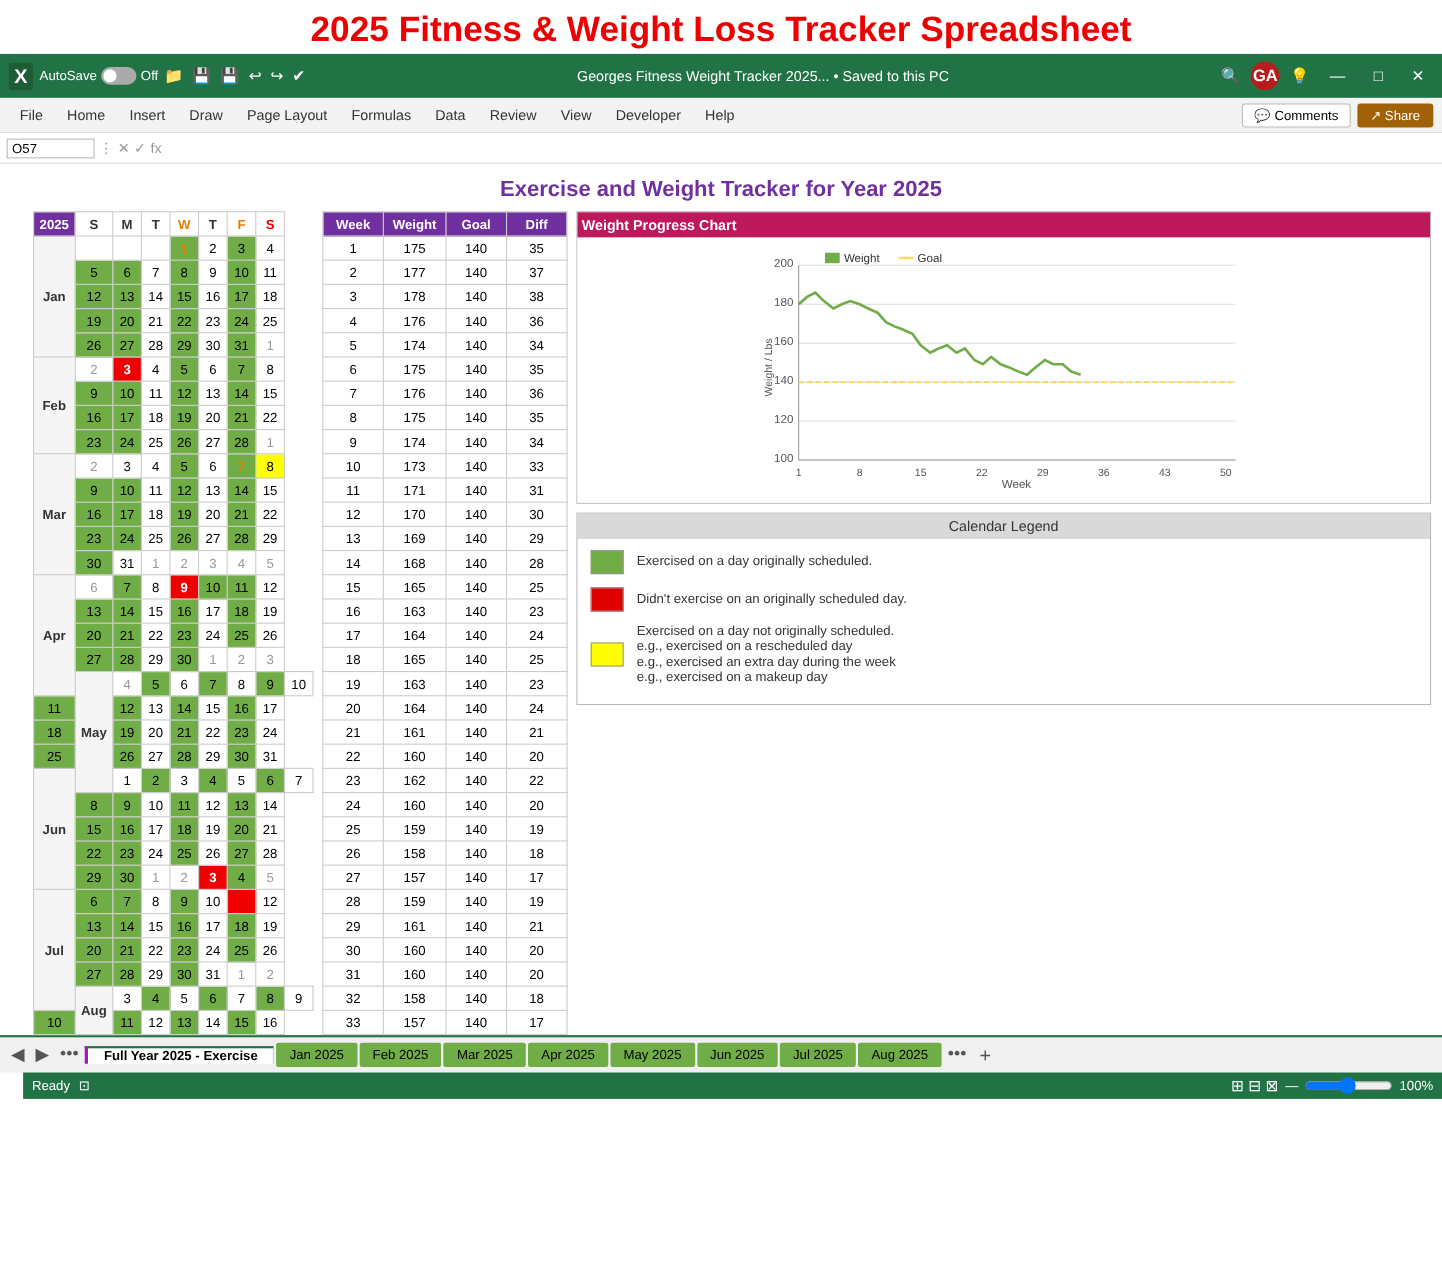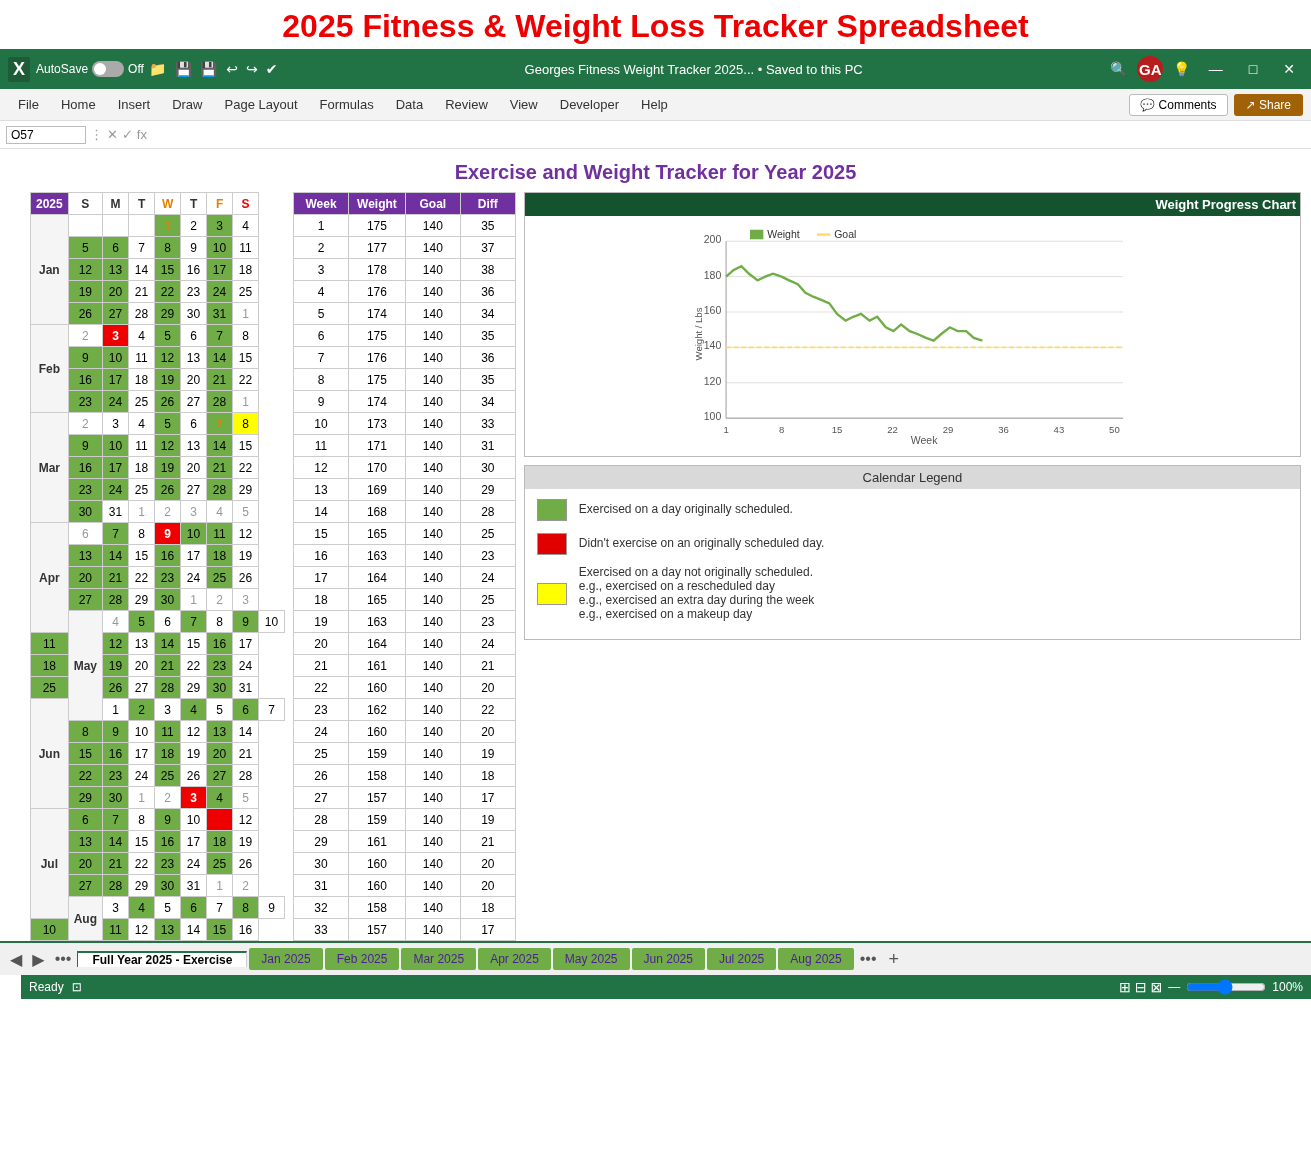--- a/index.html
+++ b/index.html
@@ -59,37 +59,37 @@
 
     
     .weekly-section { flex: 0 0 auto; }
     .week-table { border-collapse: collapse; font-size: 12px; }
     .week-table th, .week-table td { border: 1px solid #ccc; padding: 2px 8px; text-align: center; min-width: 55px; height: 22px; }
     .week-header { background: #7030a0; color: #fff; font-weight: bold; }
 
     
     .chart-section { flex: 1; }
     .chart-box { border: 1px solid #bbb; margin-bottom: 8px; }
-    .chart-header { background: #14532d; color: #fff; font-weight: bold; text-align: right; padding: 4px; font-size: 13px; }
+    .chart-header { background: #be185d; color: #fff; font-weight: bold; text-align: left; padding: 4px; font-size: 13px; }
     .chart-body { background: #fff; padding: 8px; }
 
     
     .legend-box { border: 1px solid #bbb; }
     .legend-header { background: #d9d9d9; text-align: center; padding: 4px; font-size: 13px; color: #333; }
     .legend-body { padding: 8px 12px; }
     .legend-item { display: flex; align-items: center; gap: 12px; margin-bottom: 10px; }
     .legend-swatch { width: 30px; height: 22px; flex-shrink: 0; margin-top: 2px; border: 1px solid #999; }
     .legend-text { font-size: 12px; color: #333; }
 
     
     .tab-bar { background: #f0f0f0; border-top: 2px solid #217346; display: flex; align-items: center; height: 34px; padding: 0 6px; gap: 2px; overflow-x: auto; }
     .tab-nav { color: #555; font-size: 16px; padding: 0 4px; cursor: pointer; }
     .tab-dots { color: #555; padding: 0 4px; cursor: pointer; }
-    .tab-active { background: #fff; border-top: 2px solid #217346; border-left: 1px solid #a21caf; border-right: 1px solid #ccc; padding: 0 14px; font-size: 12px; font-weight: bold; color: #000; cursor: pointer; white-space: nowrap; }
-    .tab-green { background: #70ad47; border: none; padding: 4px 12px; font-size: 12px; color: #4c1d95; cursor: pointer; border-radius: 2px; white-space: nowrap; }
+    .tab-active { background: #fff; border-top: 2px solid #217346; border-left: 3px solid #a21caf; border-right: 1px solid #ccc; padding: 0 14px; font-size: 12px; font-weight: bold; color: #000; cursor: pointer; white-space: nowrap; }
+    .tab-green { background: #70ad47; border: none; padding: 4px 12px; font-size: 12px; color: #000000; cursor: pointer; border-radius: 2px; white-space: nowrap; }
     .tab-add { color: #555; padding: 0 6px; font-size: 18px; cursor: pointer; }
 
     
     .status-bar { background: #217346; display: flex; align-items: center; height: 24px; padding: 0 8px; gap: 8px; margin-left: 21px; }
     .status-text { color: #fff; font-size: 12px; }
     .status-icon { color: #fff; font-size: 12px; }
     .status-right { margin-left: auto; display: flex; align-items: center; gap: 6px; }
     .view-btns { display: flex; gap: 4px; }
     .view-btn { color: #fff; font-size: 14px; cursor: pointer; }
     .zoom-text { color: #fff; font-size: 12px; }

